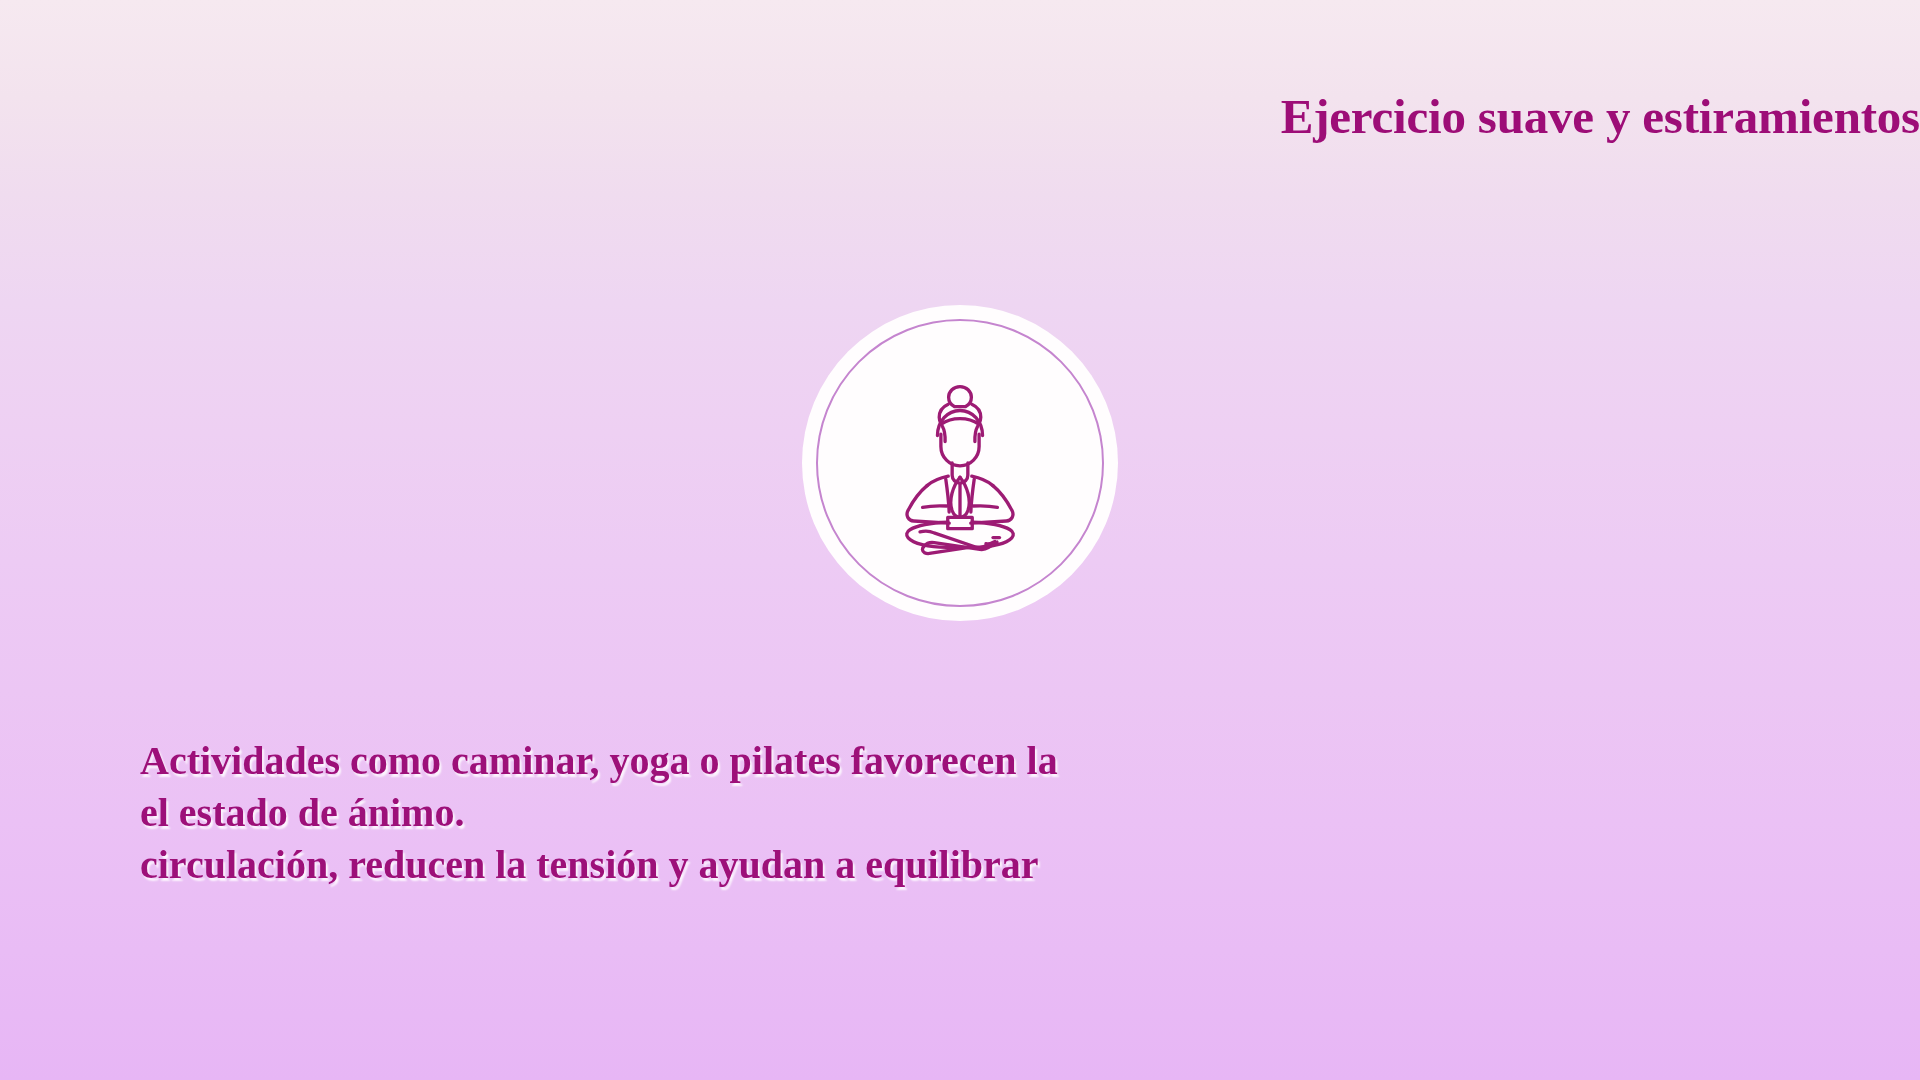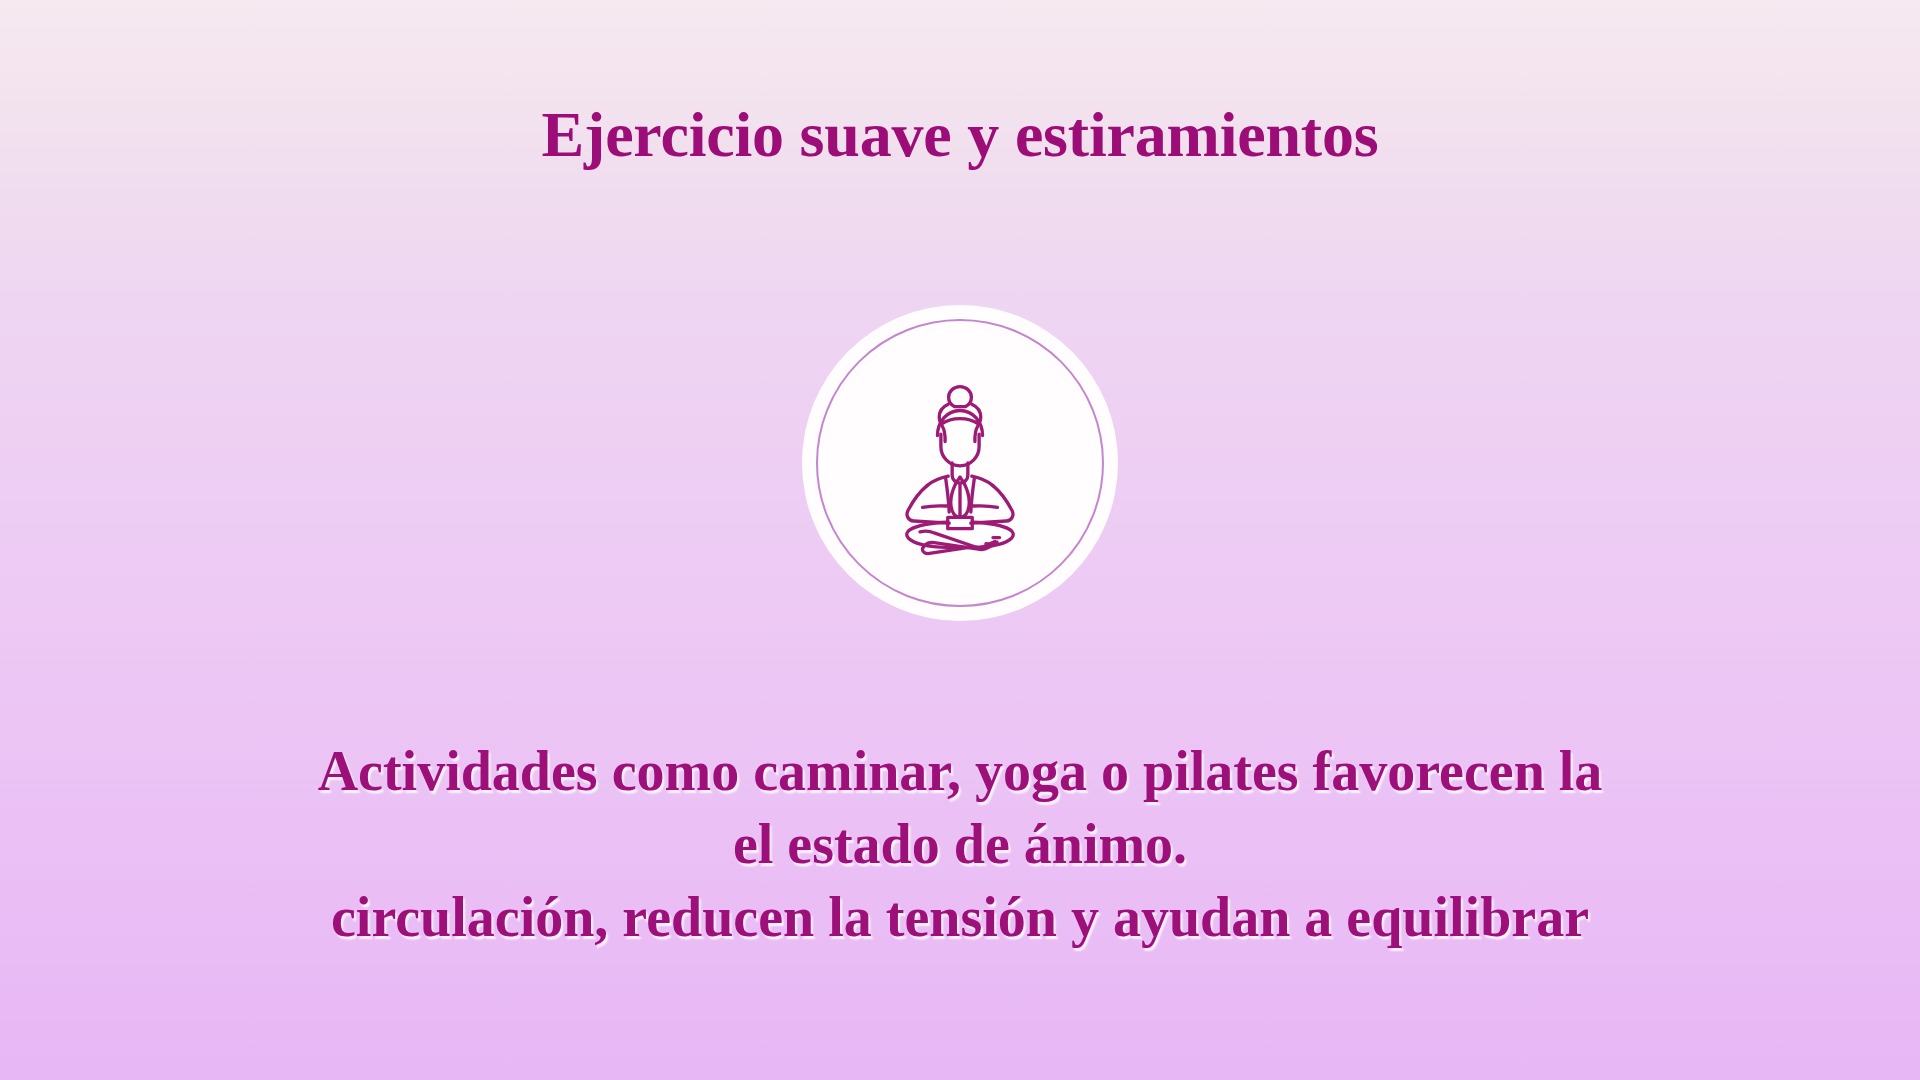--- a/index.html
+++ b/index.html
@@ -33,22 +33,22 @@
     flex-direction: column;
     align-items: center;
   }
 
   
   .title {
     position: absolute;
     top: 56px;
     left: 0;
     width: 1920px;
-    text-align: center;
-    font-size: 64px;
+    text-align: right;
+    font-size: 49px;
     font-weight: bold;
     line-height: 1.14;
     color: #9d0d77;
     letter-spacing: -0.2px;
     white-space: nowrap;
   }
 
   
   .icon-badge {
     position: absolute;
@@ -83,22 +83,22 @@
     display: block;
   }
 
   
   .body-text {
     position: absolute;
     top: 735px;
     left: 50%;
     transform: translateX(-50%);
     width: 1640px;
-    text-align: center;
-    font-size: 56px;
+    text-align: left;
+    font-size: 40px;
     font-weight: bold;
     line-height: 1.30;
     color: #9d1079;
     text-shadow: 2px 3px 2px rgba(255, 255, 255, 0.85);
   }
   .body-text .line {
     display: block;
     white-space: nowrap;
   }
 </style>

